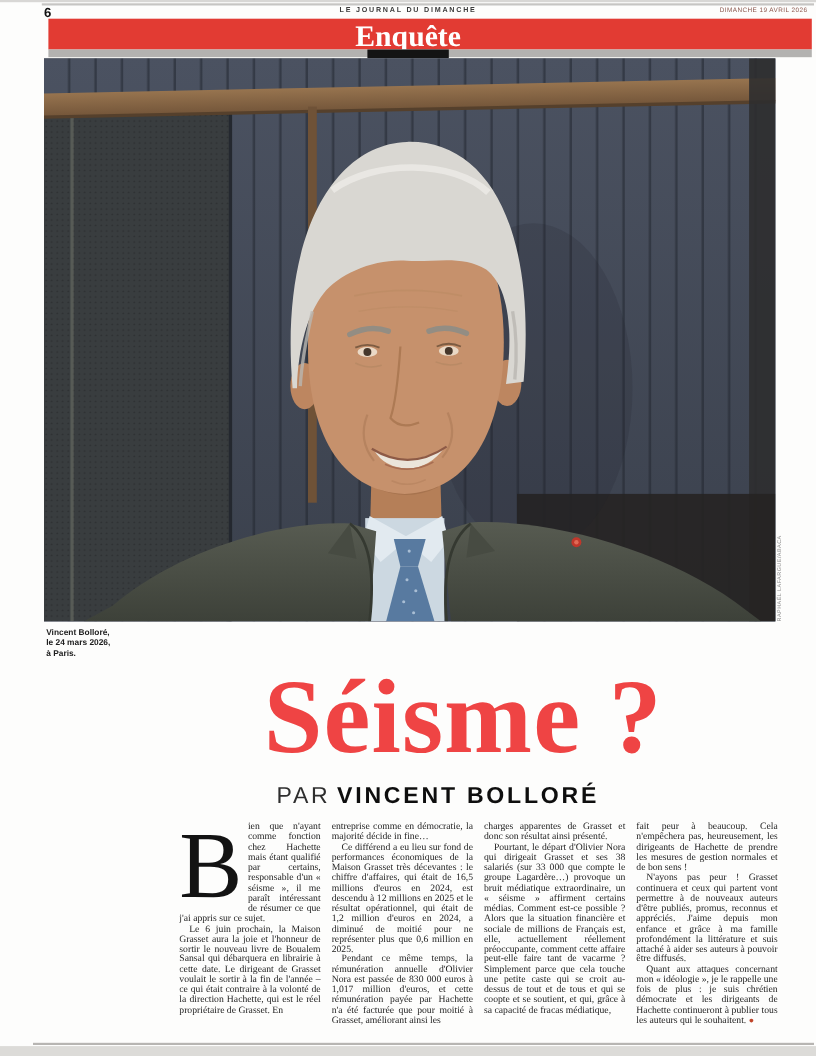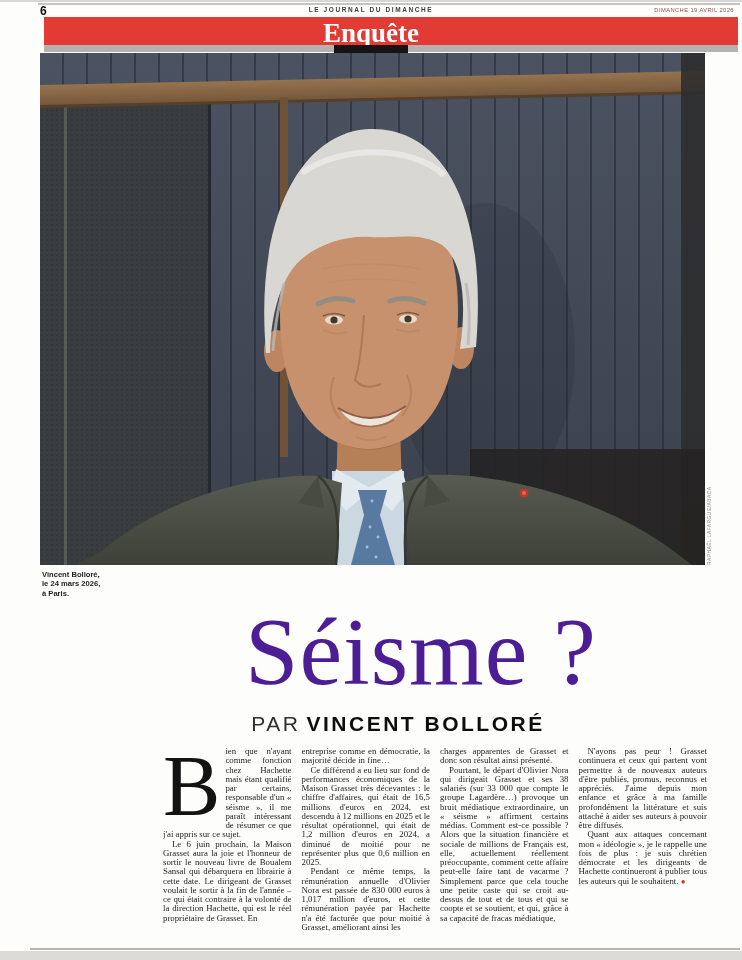--- a/index.html
+++ b/index.html
@@ -31,22 +31,22 @@
   .photo{position:absolute;top:53px;left:40px;width:665px;height:512px;margin:0;overflow:hidden;background:#3e4552;}
   .photo svg{display:block;width:665px;height:512px;}
   .caption{position:absolute;top:570px;left:42px;font-size:7.6px;line-height:9.4px;
            font-weight:bold;color:#1d1d1d;}
   .credit{position:absolute;top:442px;left:706px;height:123px;width:9px;
           writing-mode:vertical-rl;transform:rotate(180deg);
           font-size:5px;letter-spacing:.4px;color:#8d8d8d;white-space:nowrap;}
 
   
   .headline{position:absolute;top:600px;left:150px;width:542px;margin:0;text-align:center;
-            font-family:"Liberation Serif","DejaVu Serif",serif;font-weight:400;
-            font-size:96px;line-height:104px;color:#4c1d95;letter-spacing:1px;}
+            font-family:"Liberation Serif","DejaVu Serif",serif;font-weight:700;
+            font-size:96px;line-height:104px;color:#ef4444;letter-spacing:1px;}
   .byline{position:absolute;top:712px;left:133px;width:530px;text-align:center;
           font-size:21px;letter-spacing:2.5px;color:#111;white-space:nowrap;}
   .by-pre{font-weight:400;color:#2e2e2e;margin-right:6px;}
   .by-name{font-weight:800;color:#0e0e0e;}
 
   
   .article{position:absolute;top:747px;left:163px;width:544px;height:206px;
            display:flex;gap:10px;overflow:hidden;
            font-family:"Liberation Serif","DejaVu Serif",serif;
            font-size:8.8px;line-height:9.25px;color:#1c1c1c;
@@ -209,20 +209,21 @@
     <div class="col">
       <p>entreprise comme en démocratie, la majorité décide in fine…</p>
       <p class="ind">Ce différend a eu lieu sur fond de performances économiques de la Maison Grasset très décevantes : le chiffre d'affaires, qui était de 16,5 millions d'euros en 2024, est descendu à 12 millions en 2025 et le résultat opérationnel, qui était de 1,2 million d'euros en 2024, a diminué de moitié pour ne représenter plus que 0,6 million en 2025.</p>
       <p class="ind">Pendant ce même temps, la rémunération annuelle d'Olivier Nora est passée de 830 000 euros à 1,017 million d'euros, et cette rémunération payée par Hachette n'a été facturée que pour moitié à Grasset, améliorant ainsi les</p>
     </div>
     <div class="col">
       <p>charges apparentes de Grasset et donc son résultat ainsi présenté.</p>
       <p class="ind">Pourtant, le départ d'Olivier Nora qui dirigeait Grasset et ses 38 salariés (sur 33 000 que compte le groupe Lagardère…) provoque un bruit médiatique extraordinaire, un « séisme » affirment certains médias. Comment est-ce possible ? Alors que la situation financière et sociale de millions de Français est, elle, actuellement réellement préoccupante, comment cette affaire peut-elle faire tant de vacarme ? Simplement parce que cela touche une petite caste qui se croit au-dessus de tout et de tous et qui se coopte et se soutient, et qui, grâce à sa capacité de fracas médiatique,</p>
     </div>
     <div class="col">
+      <p>fait peur à beaucoup. Cela n'empêchera pas, heureusement, les dirigeants de Hachette de prendre les mesures de gestion normales et de bon sens !</p>
       <p class="ind">N'ayons pas peur ! Grasset continuera et ceux qui partent vont permettre à de nouveaux auteurs d'être publiés, promus, reconnus et appréciés. J'aime depuis mon enfance et grâce à ma famille profondément la littérature et suis attaché à aider ses auteurs à pouvoir être diffusés.</p>
       <p class="ind"><span>Quant aux attaques concernant mon « idéologie », je le rappelle une fois de plus : je suis chrétien démocrate et les dirigeants de Hachette continueront à publier tous les auteurs qui le souhaitent.</span> <span class="endmark">●</span></p>
     </div>
   </main>
 
   <div class="bottomline"></div>
   <div class="edge-bottom"></div>
 </div>
 
 </body></html>

